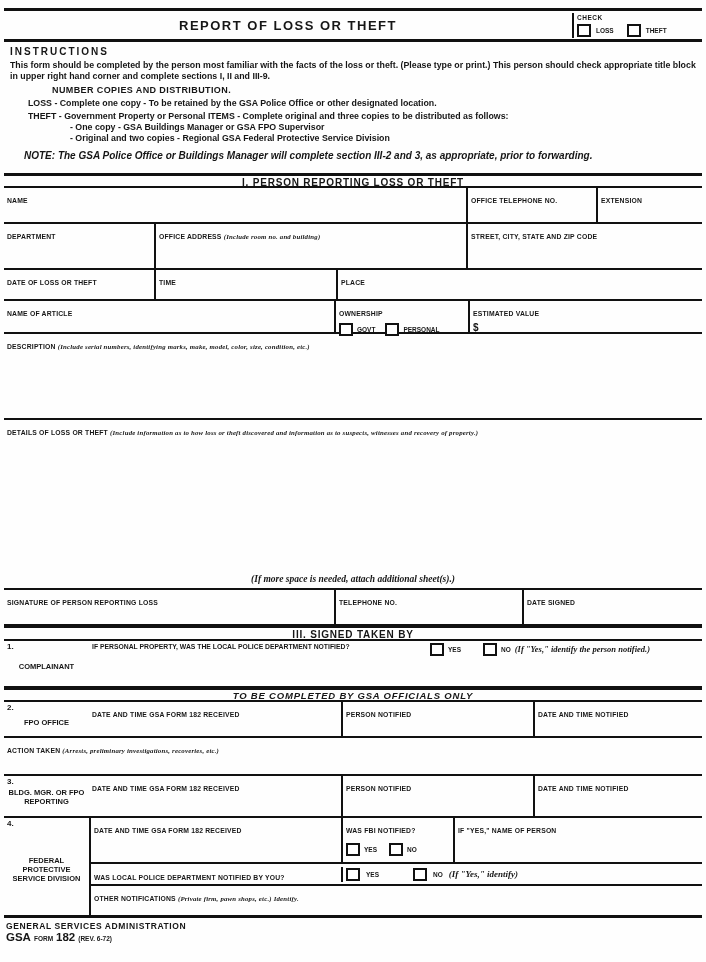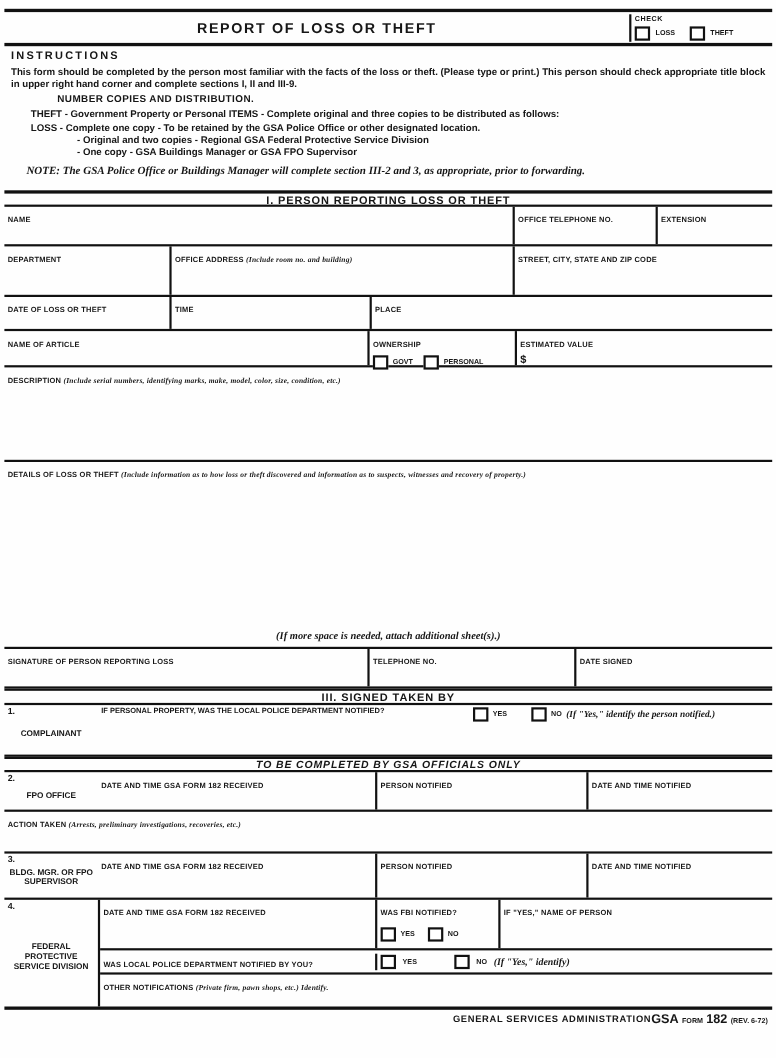--- a/index.html
+++ b/index.html
@@ -18,21 +18,21 @@
   .cb { width:14px; height:13px; border:2px solid #111; display:inline-block; flex:none; background:#fff; }
   .cb-lbl { font-size:6.5px; font-weight:bold; }
 
   
   .instr { padding:2px 6px 0 6px; }
   .instr-h { text-align:left; font-size:10px; font-weight:bold; letter-spacing:2px; margin:2px 0 3px 0; }
   .instr-p { font-size:8.8px; font-weight:600; line-height:11px; }
   .copies-h { font-size:9px; font-weight:bold; letter-spacing:.4px; margin-top:3px;padding-left:42px; }
   .li1 { font-size:8.8px; font-weight:600; margin:3px 0 0 18px; }
   .li2 { font-size:8.8px; font-weight:600; margin:1px 0 0 60px; }
-  .note { font-family:Liberation Serif, serif; font-style:italic; font-weight:bold;
+  .note { font-family:Liberation Sans, sans-serif; font-style:italic; font-weight:bold;
           font-size:10px; margin:7px 0 4px 14px; }
 
   
   .secbar { border-top:3px solid #111; border-bottom:2px solid #111; text-align:center;
             font-size:10px; font-weight:bold; letter-spacing:.8px; height:15px; line-height:13px; }
   .trow { display:flex; border-bottom:2px solid #111; }
   .cell { padding:1px 3px; position:relative; }
   .cell + .cell { border-left:2px solid #111; }
   .lbl { font-size:6.8px; font-weight:bold; letter-spacing:.2px; }
   .lbl i, .ital { font-family:"Liberation Serif", serif; font-style:italic; font-weight:bold; }
@@ -52,22 +52,22 @@
   .r3body { flex:1; display:flex; flex-direction:column; }
   .qrow { display:flex; align-items:flex-start; padding:2px 3px; }
   .qtext { font-size:6.8px; font-weight:bold; flex:1; }
   .gsa-band { border-top:2px solid #111; border-bottom:2px solid #111; text-align:center;
               font-size:9.5px; font-weight:bold; font-style:italic; letter-spacing:.8px;
               height:14px; line-height:12px; }
   .noteital { font-family:"Liberation Serif", serif; font-style:italic; font-weight:bold;
               font-size:8.5px; line-height:9px; }
 
   
-  .footer { border-top:3px solid #111; display:flex; justify-content:flex-end;
-            align-items:flex-start; padding:3px 4px 0 2px; }
+  .footer { border-top:3px solid #111; display:flex; justify-content:space-between;
+            align-items:flex-start; padding:3px 4px 0 2px;flex-direction:column; }
   .foot-l { font-size:8.5px; font-weight:bold; letter-spacing:.6px; }
   .foot-r { font-size:6.5px; font-weight:bold; display:flex; align-items:baseline; gap:3px; }
   .foot-big { font-size:11.5px; font-weight:bold; }
 </style>
 </head>
 <body>
 
 <div class="page">
 
   <div class="hdr">
@@ -82,24 +82,24 @@
         <span class="cb" style="margin-left:8px"></span>
         <span class="cb-lbl">THEFT</span>
       </div>
     </div>
   </div>
 
   <div class="instr" style="height:131px">
     <div class="instr-h">INSTRUCTIONS</div>
     <div class="instr-p">This form should be completed by the person most familiar with the facts of the loss or theft. (Please type or print.) This person should check appropriate title block in upper right hand corner and complete sections I, II and III-9.</div>
     <div class="copies-h">NUMBER COPIES AND DISTRIBUTION.</div>
+    <div class="li1">LOSS - Complete one copy - To be retained by the GSA Police Office or other designated location.</div>
     <div class="li1">THEFT - Government Property or Personal ITEMS - Complete original and three copies to be distributed as follows:</div>
-    <div class="li1">LOSS - Complete one copy - To be retained by the GSA Police Office or other designated location.</div>
+    <div class="li2">- One copy - GSA Buildings Manager or GSA FPO Supervisor</div>
     <div class="li2">- Original and two copies - Regional GSA Federal Protective Service Division</div>
-    <div class="li2">- One copy - GSA Buildings Manager or GSA FPO Supervisor</div>
     <div class="note">NOTE:  The GSA Police Office or Buildings Manager will complete section III-2 and 3, as appropriate, prior to forwarding.</div>
   </div>
 
   <div class="secbar">I. PERSON REPORTING LOSS OR THEFT</div>
 
   <div class="trow" style="height:36px">
     <div class="cell" style="width:462px">
       <span class="lbl">NAME</span>
     </div>
     <div class="cell" style="width:130px">
@@ -221,21 +221,21 @@
   </div>
 
   <div class="bigarea" style="height:38px">
     <span class="lbl"><span>ACTION TAKEN</span>
     <i>(Arrests, preliminary investigations, recoveries, etc.)</i></span>
   </div>
 
   <div class="trow" style="height:42px">
     <div class="leftcol">
       <span class="leftnum">3.</span>
-      <span class="leftlbl" style="margin-top:2px">BLDG. MGR. OR FPO SUPERVISOR</span>
+      <span class="leftlbl" style="margin-top:2px">BLDG. MGR. OR FPO REPORTING</span>
     </div>
     <div class="cell" style="width:252px">
       <span class="lbl">DATE AND TIME GSA FORM 182 RECEIVED</span>
     </div>
     <div class="cell" style="width:192px">
       <span class="lbl">PERSON NOTIFIED</span>
     </div>
     <div class="cell" style="flex:1">
       <span class="lbl">DATE AND TIME NOTIFIED</span>
     </div>

